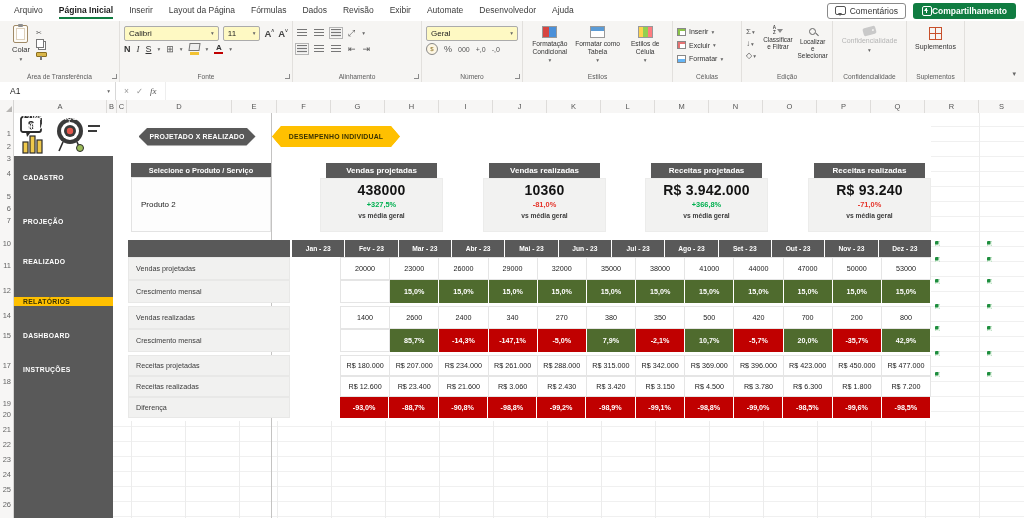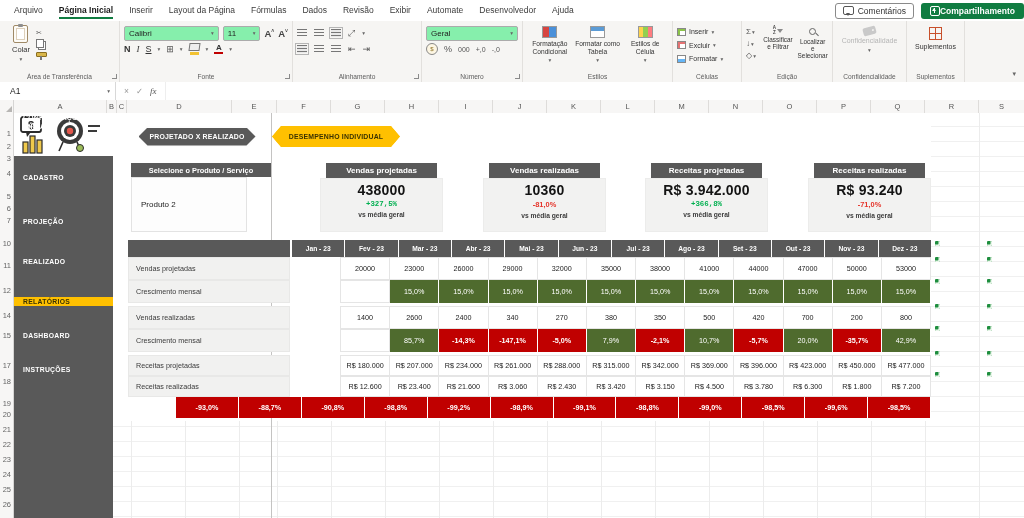--- a/index.html
+++ b/index.html
@@ -4,21 +4,21 @@
 <style>
   html,body{margin:0;padding:0;width:1024px;height:518px;overflow:hidden;background:#fff;
     font-family:"Liberation Sans",sans-serif;-webkit-font-smoothing:antialiased;}
   .app{position:relative;width:1024px;height:518px;background:#fff;font-size:9px;color:#333;}
   
   .menubar{position:absolute;top:0;left:0;right:0;height:21px;background:#fff;display:flex;align-items:center;}
   .menu-items{display:flex;align-items:center;padding-left:6px;}
   .menu-item{font-size:8.5px;color:#3b3b3b;padding:4px 8px 5px;position:relative;white-space:nowrap;cursor:default;}
   .menu-item.active{font-weight:bold;color:#1a1a1a;}
   .menu-item.active::after{content:"";position:absolute;left:8px;right:8px;bottom:1px;height:2px;background:var(--accent_green,#107C41);}
-  .menubar-right{margin-left:auto;display:flex;align-items:center;gap:7px;}
+  .menubar-right{margin-left:auto;display:flex;align-items:center;gap:7px;padding-right:8px;}
   .btn-comments{display:flex;align-items:center;gap:4px;border:1px solid #8a8a8a;border-radius:3px;height:14px;padding:0 7px;font-size:8.5px;color:#333;background:#fff;}
   .bubbleico{width:9px;height:7px;border:1px solid #555;border-radius:2px;position:relative;}
   .bubbleico::after{content:"";position:absolute;left:2px;bottom:-4px;border:2.5px solid transparent;border-top:3px solid #555;}
   .btn-share{display:flex;align-items:center;background:var(--accent_green,#107C41);border-radius:3px;height:16px;padding:0 9px;font-size:8.5px;color:#fff;font-weight:bold;}
   .shareico{width:8px;height:8px;border:1px solid #fff;border-radius:2px;position:relative;}
   .shareico::after{content:"";position:absolute;left:3px;top:1px;width:1px;height:5px;background:#fff;}
   .shareico::before{content:"";position:absolute;left:1.5px;top:-1px;border:2px solid transparent;border-bottom:3px solid #fff;}
   
   .ribbon{position:absolute;top:21px;left:0;right:0;height:61px;background:#f6f5f3;border-bottom:1px solid #d8d6d3;display:flex;}
   .rgroup{position:relative;height:100%;border-right:1px solid #e2e0dd;box-sizing:border-box;padding:4px 4px 12px;}
@@ -31,21 +31,21 @@
   .paste-big{display:flex;flex-direction:column;align-items:center;gap:2px;font-size:7.5px;color:#333;cursor:default;}
   .clipico{width:13px;height:16px;border:1px solid #a08a67;border-radius:2px;background:#fdfbf6;position:relative;}
   .clipico::before{content:"";position:absolute;top:-2px;left:3.5px;width:5px;height:3px;background:#8f8f8f;border-radius:1px;}
   .clipico::after{content:"";position:absolute;inset:2px;background:#fff;border:1px solid #ddd0bb;}
   .small-col{display:flex;flex-direction:column;gap:2px;padding-top:3px;}
   .sic{font-size:7px;color:#555;height:9px;display:flex;align-items:center;}
   .copyico{width:6px;height:7px;border:1px solid #777;background:#fff;box-shadow:2px 2px 0 -1px #fff,2px 2px 0 0 #777;}
   .brushico{width:9px;height:3px;background:#d9b64a;border:1px solid #8a6d1f;border-radius:1px;position:relative;}
   .brushico::after{content:"";position:absolute;left:3.5px;top:3px;width:2px;height:4px;background:#777;}
   .frow{display:flex;align-items:center;gap:4px;height:16px;}
-  .combo{height:13px;border:1px solid #ababab;background:#86efac;border-radius:2px;font-size:8px;display:flex;align-items:center;padding:0 4px;color:#222;gap:3px;}
+  .combo{height:13px;border:1px solid #ababab;background:#fef9c3;border-radius:2px;font-size:8px;display:flex;align-items:center;padding:0 4px;color:#222;gap:3px;}
   .combo .dd{margin-left:auto;}
   .biga{font-size:9.5px;font-weight:bold;color:#444;line-height:10px;}
   .biga sup{font-size:5px;}
   .fmt{font-size:9px;color:#333;line-height:10px;}
   .fmt.b{font-weight:bold;} .fmt.i{font-style:italic;font-family:"Liberation Serif",serif;} .fmt.u{text-decoration:underline;}
   .glyph{font-size:9px;color:#555;line-height:10px;}
   .fillwrap{display:flex;flex-direction:column;align-items:center;gap:1px;}
   .fillico{width:9px;height:6px;border:1px solid #777;background:#eee;transform:skewX(-8deg);}
   .colorbar{width:9px;height:2.5px;background:#f2c231;}
   .fcwrap{display:flex;flex-direction:column;align-items:center;font-size:8px;font-weight:bold;color:#333;line-height:8px;}
@@ -126,47 +126,47 @@
   .sbitem.active{background:var(--highlight_yellow,#FFC000);color:#3a3200;}
   
   .tabbtn{position:absolute;top:13px;height:21px;z-index:4;clip-path:polygon(9px 0,calc(100% - 9px) 0,100% 50%,calc(100% - 9px) 100%,9px 100%,0 50%);}
   .tab-inner{position:absolute;inset:0;display:flex;align-items:center;justify-content:center;font-size:6.9px;font-weight:bold;letter-spacing:.2px;clip-path:polygon(9px 0,calc(100% - 9px) 0,100% 50%,calc(100% - 9px) 100%,9px 100%,0 50%);}
   .tabbtn.gray{left:123px;width:120px;background:#fdfdfd;}
   .tabbtn.gray .tab-inner{inset:1.5px;background:var(--panel_dark,#595959);color:#fff;}
   .tabbtn.yellow{left:258px;width:128px;background:var(--highlight_yellow,#FFC000);}
   .tabbtn.yellow .tab-inner{background:var(--highlight_yellow,#FFC000);color:#3a3200;}
   
   .sel-head{position:absolute;left:117px;top:50px;width:140px;height:14px;background:var(--panel_dark,#595959);color:#fff;font-size:7.4px;font-weight:bold;display:flex;align-items:center;justify-content:center;z-index:4;}
-  .sel-body{position:absolute;left:117px;top:64px;width:116px;height:55px;background:#fdfdfd;border:1px solid #e3e3e3;box-sizing:border-box;display:flex;align-items:center;padding-left:9px;font-size:8px;color:#222;z-index:4;}
+  .sel-body{position:absolute;left:117px;top:64px;width:140px;height:55px;background:#fdfdfd;border:1px solid #e3e3e3;box-sizing:border-box;display:flex;align-items:center;padding-left:9px;font-size:8px;color:#222;z-index:4;}
   
   .kpiwrap{position:absolute;inset:0;z-index:4;}
   .kpi{position:absolute;top:50px;width:123px;}
   .kpi:nth-child(1){left:306px;} .kpi:nth-child(2){left:469px;} .kpi:nth-child(3){left:631px;} .kpi:nth-child(4){left:794px;}
   .kpi-head{height:15px;margin:0 6px;background:var(--panel_dark,#595959);color:#fff;font-size:8px;font-weight:bold;display:flex;align-items:center;justify-content:center;}
   .kpi-body{height:54px;background:#f2f2f1;border:1px solid #ececeb;box-sizing:border-box;display:flex;flex-direction:column;align-items:center;}
   .kpi-value{font-size:14px;font-weight:bold;color:#141414;margin-top:3px;letter-spacing:.2px;text-align:right;}
   .kpi-delta{font-size:7.4px;font-weight:bold;margin-top:2px;}
-  .kpi-delta.green{color:var(--delta_green,#00B050);font-family:Liberation Mono, monospace;} .kpi-delta.red{color:var(--delta_red,#E5352B);}
+  .kpi-delta.green{color:var(--delta_green,#00B050);} .kpi-delta.red{color:var(--delta_red,#E5352B);}
   .kpi-caption{font-size:6.7px;color:#3d3d3d;margin-top:3px;font-weight:bold;}
   
   .dtable{position:absolute;left:114px;top:127px;width:803px;z-index:4;}
   .thead{display:flex;height:17px;}
   .th-label{width:162px;background:var(--panel_dark,#595959);margin-right:2px;}
   .mwrap{display:flex;flex:1;}
   .th-m{flex:1;background:var(--panel_dark,#595959);color:#fff;font-size:6.7px;font-weight:bold;display:flex;align-items:center;justify-content:center;margin-right:1px;}
   .th-m:last-child{margin-right:0;}
   .trow{display:flex;height:23px;}
   .trow.short{height:21px;}
   .trow.gap{margin-bottom:3px;}
   .t-label{width:162px;background:#f1f1f0;color:#3a3a3a;font-size:7.2px;display:flex;align-items:center;padding-left:7px;box-sizing:border-box;margin-right:2px;border:1px solid #e8e8e7;}
   .tcells{display:flex;flex:1;padding-left:48px;}
   .tcell{flex:1;display:flex;align-items:center;justify-content:center;font-size:7.2px;color:#222;box-sizing:border-box;}
   .tcell.plain,.tcell.blankc{background:#fff;border-right:1px solid #e5e5e5;border-bottom:1px solid #e5e5e5;border-top:1px solid #e5e5e5;}
   .tcell.plain:first-child,.tcell.blankc:first-child{border-left:1px solid #e5e5e5;}
-  .tcell.green{background:var(--cell_green,#4F6B2E);color:#fff;font-weight:normal;border-right:1px solid #fff;}
+  .tcell.green{background:var(--cell_green,#4F6B2E);color:#fff;font-weight:bold;border-right:1px solid #fff;}
   .tcell.red{background:var(--cell_red,#C00000);color:#fff;font-weight:bold;border-right:1px solid #fff;}
   
   .mrkcol{position:absolute;top:0;width:6px;z-index:4;}
   .mrkcol.c1{left:921px;} .mrkcol.c2{left:973px;}
   .mrk{position:absolute;width:5px;height:5px;background:#1E8E3E;border-radius:1px;box-shadow:inset -1.5px -1.5px 0 #e8f5e9;}
   .mrk:nth-child(1){top:128px;}.mrk:nth-child(2){top:144px;}.mrk:nth-child(3){top:166px;}.mrk:nth-child(4){top:191px;}
   .mrk:nth-child(5){top:213px;}.mrk:nth-child(6){top:238px;}.mrk:nth-child(7){top:259px;}
 </style>
 </head>
 <body>
@@ -786,20 +786,21 @@
               </div>
                 <div class="tcell plain">
                 <span>R$ 1.800</span>
               </div>
                 <div class="tcell plain">
                 <span>R$ 7.200</span>
               </div>
               </div>
           </div>
             <div class="trow short">
+            <div class="t-label">Diferença</div>
             <div class="tcells">
                 <div class="tcell red">
                 <span>-93,0%</span>
               </div>
                 <div class="tcell red">
                 <span>-88,7%</span>
               </div>
                 <div class="tcell red">
                 <span>-90,8%</span>
               </div>

